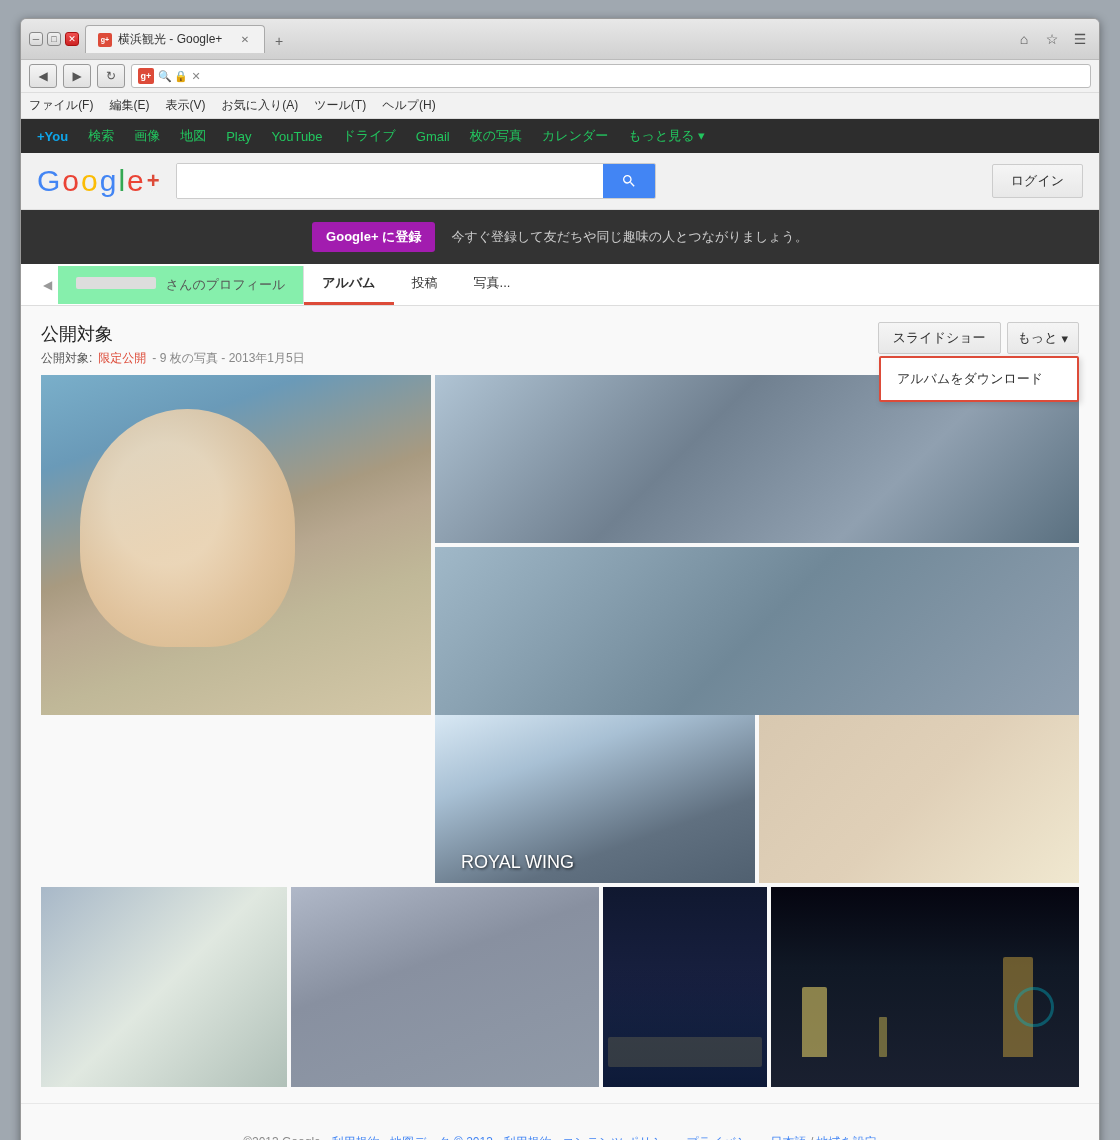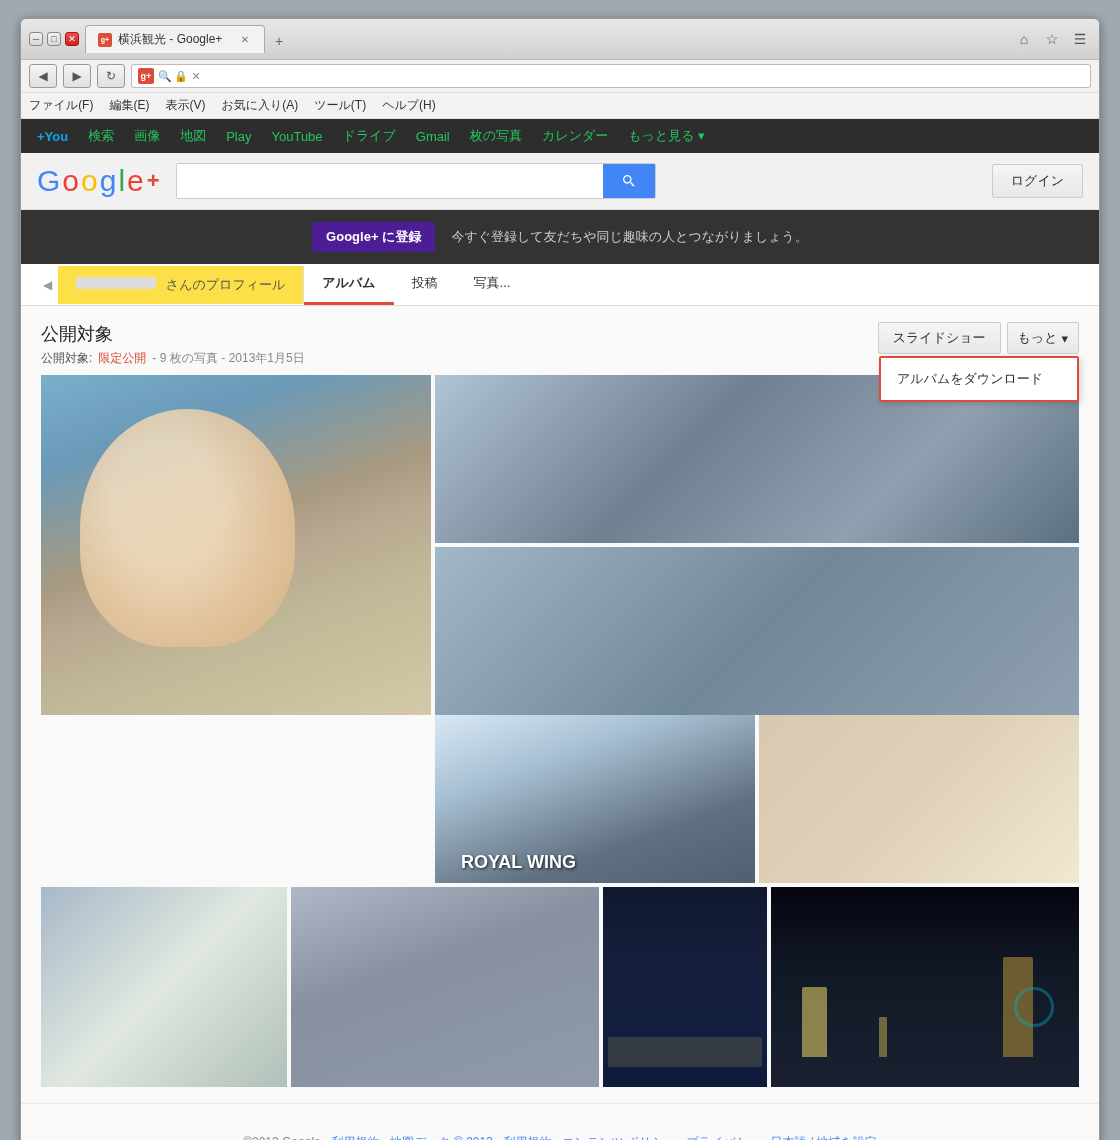--- a/index.html
+++ b/index.html
@@ -245,21 +245,21 @@
     
     .reg-banner {
       background: #333;
       padding: 12px 16px;
       display: flex;
       align-items: center;
       justify-content: center;
       gap: 16px;
     }
     .reg-btn {
-      background: #4c1d95;
+      background: #a21caf;
       color: #fff;
       padding: 6px 14px;
       border-radius: 3px;
       font-size: 13px;
       font-weight: bold;
       cursor: pointer;
       border: none;
     }
     .reg-text {
       color: #ccc;
@@ -297,21 +297,21 @@
     .profile-tab.active {
       color: #333;
       font-weight: bold;
       border-bottom: 3px solid #dd4b39;
     }
     .profile-name-tab {
       padding: 10px 18px;
       font-size: 13px;
       color: #555;
       cursor: pointer;
-      background: #fde047;
+      background: #86efac;
       border-right: 1px solid #ddd;
     }
 
     
     .album-section {
       padding: 16px 20px;
     }
     .album-header {
       display: flex;
       align-items: flex-start;
@@ -592,21 +592,21 @@
           </div>
         </div>
       </div>
 
       <div style="display:flex; gap:4px; margin-bottom:4px; margin-top:-4px;">
 
         <div style="width:390px; flex-shrink:0;"></div>
 
         <div class="photo-placeholder photo-4" style="flex:1; height:168px;">
           <div style="width:100%;height:100%;background:linear-gradient(160deg,#d8e8f4 0%,#a8c0d4 30%,#607080 70%,#506070 100%); position:relative;">
-            <div style="position:absolute;bottom:10px;left:10px;color:#fff;font-size:18px;font-weight:bold;text-shadow:1px 1px 3px rgba(0,0,0,0.8);padding-left:16px;">ROYAL WING</div>
+            <div style="position:absolute;bottom:10px;left:10px;color:#fff;font-size:18px;font-weight:normal;text-shadow:1px 1px 3px rgba(0,0,0,0.8);padding-left:16px;">ROYAL WING</div>
           </div>
         </div>
 
         <div class="photo-placeholder photo-5" style="flex:1; height:168px;">
           <div style="width:100%;height:100%;background:linear-gradient(135deg,#d8c8b0 0%,#e0d0b8 50%,#f0e8d0 100%);"></div>
         </div>
       </div>
 
       <div style="display:flex; gap:4px; margin-top:0px;">
 

